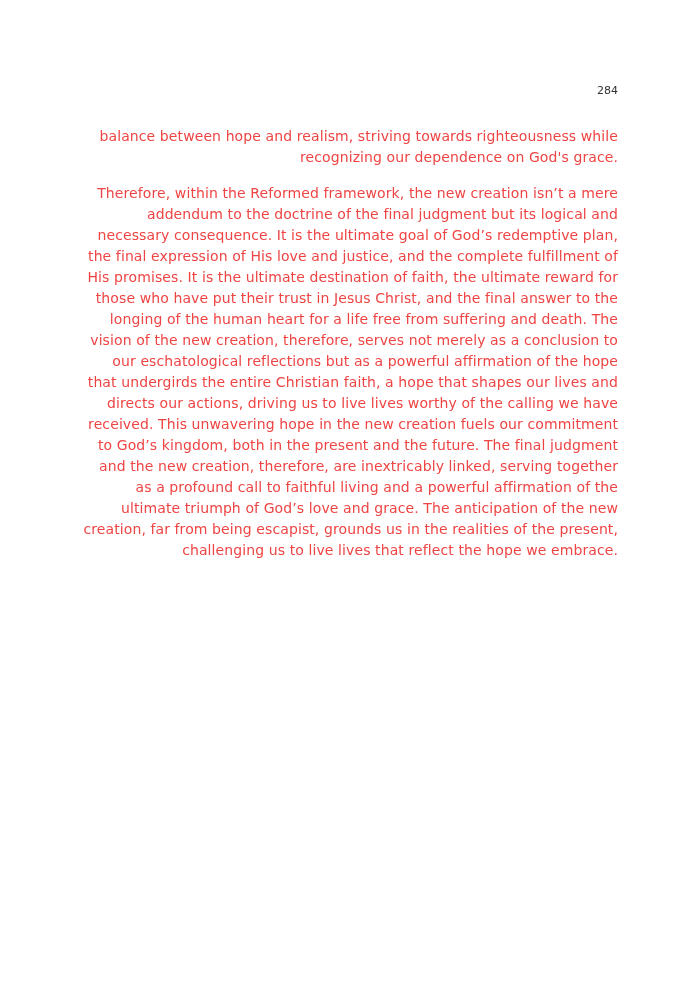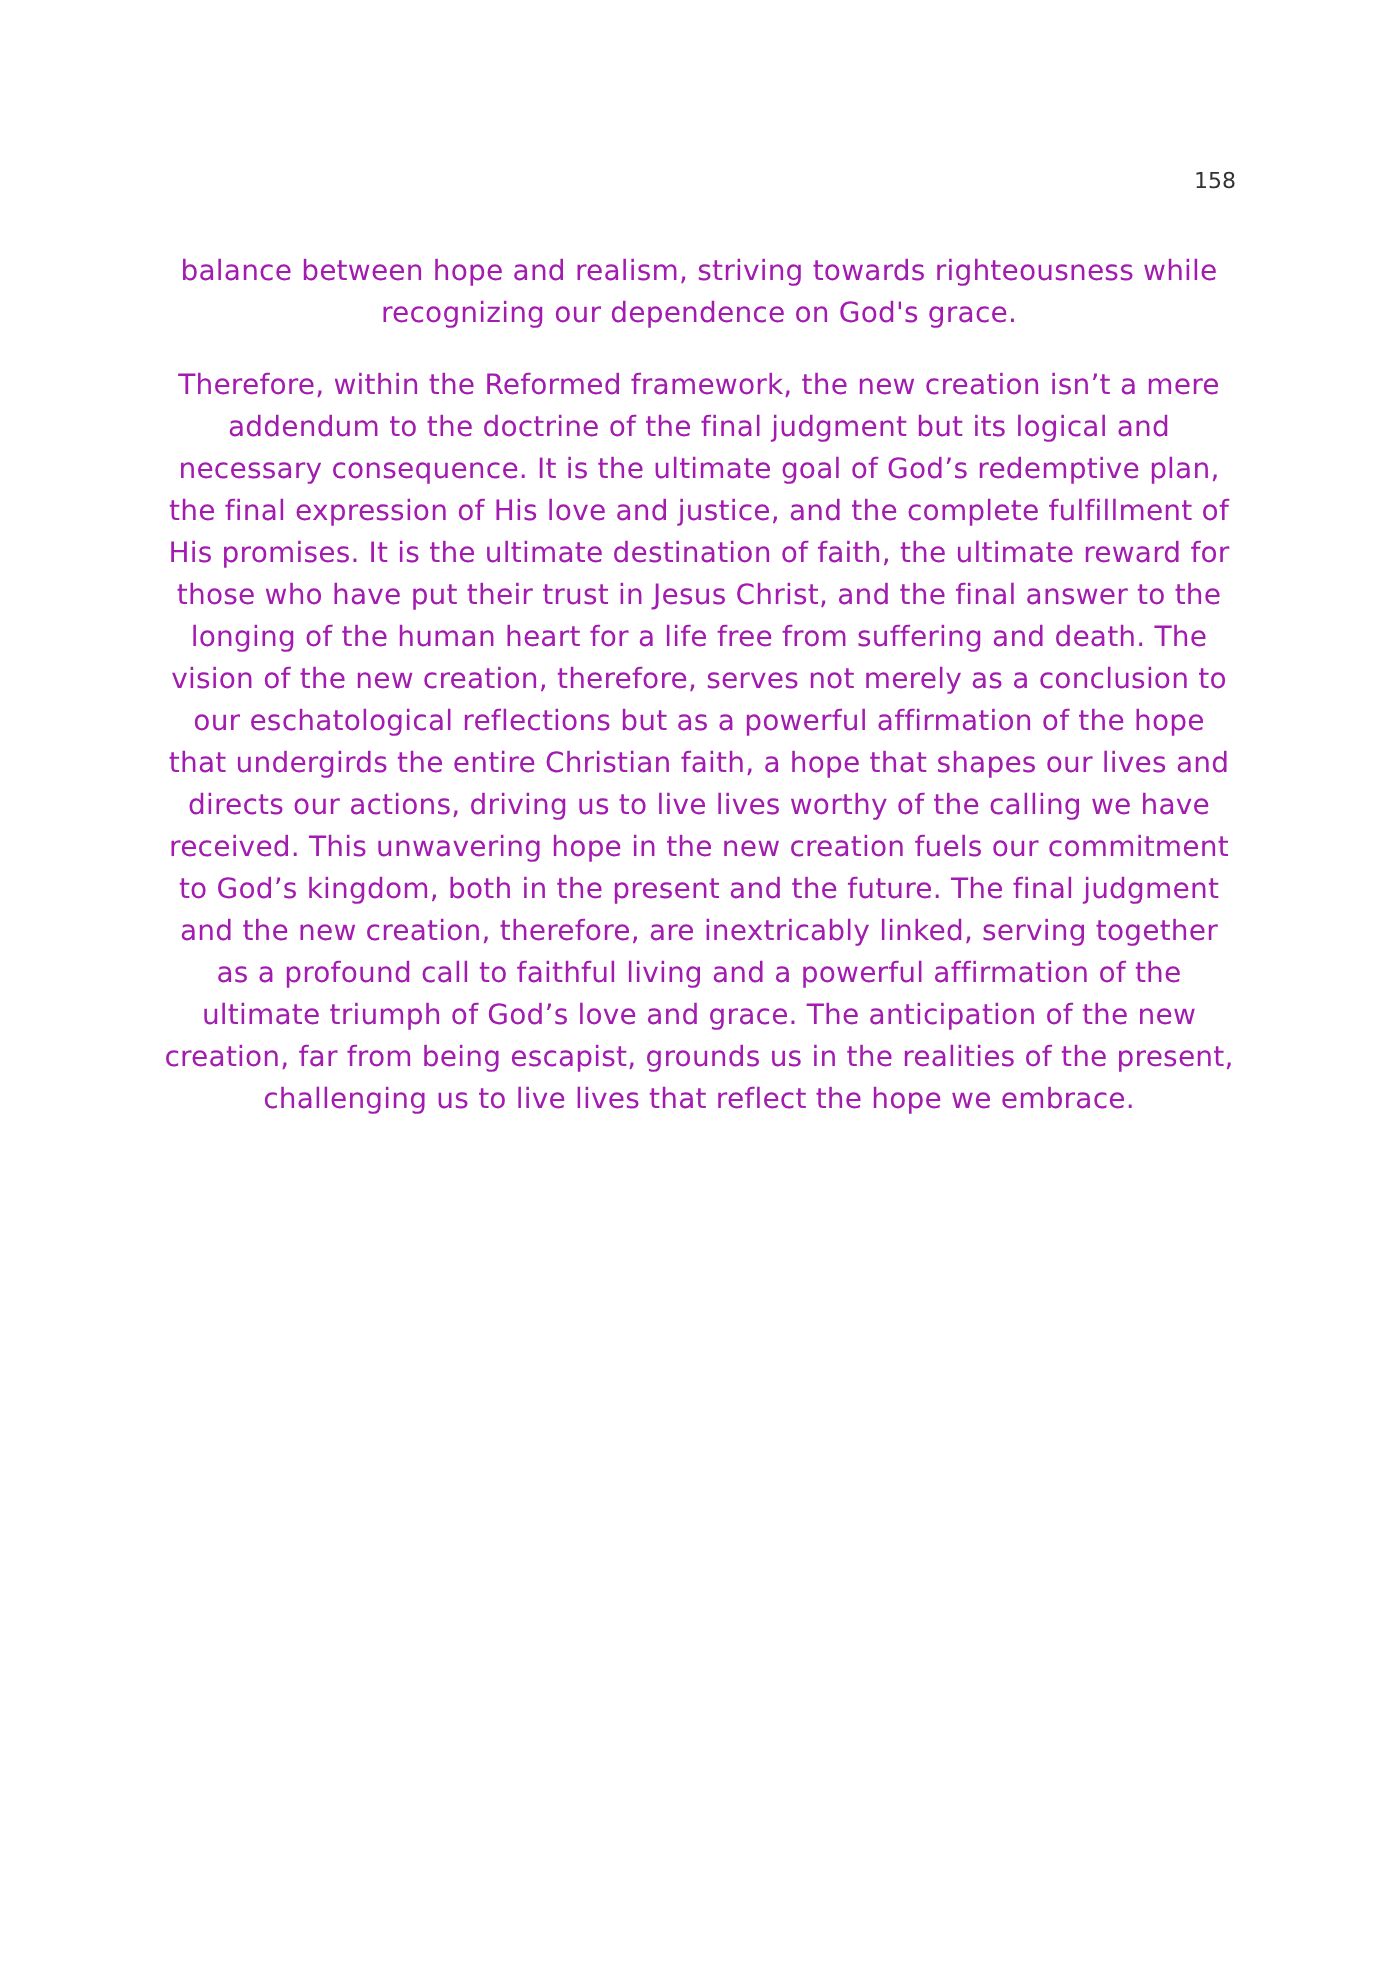--- a/index.html
+++ b/index.html
@@ -26,29 +26,29 @@
       text-align: right;
       font-size: 11px;
       color: #333333;
       line-height: 14px;
       margin: 0 0 28px 0;
     }
     .body-text p {
       margin: 0 0 15px 0;
       font-size: 14px;
       line-height: 21px;
-      color: #a21caf;
+      color: #ef4444;
       letter-spacing: 0.1px;
-      text-align: center;
+      text-align: right;
     }
   </style>
 </head>
 <body>
 
 <div class="page">
   <div class="content">
-    <div class="page-number">158</div>
+    <div class="page-number">284</div>
     <div class="body-text">
       <p>balance between hope and realism, striving towards righteousness while recognizing our dependence on God's grace.</p>
       <p>Therefore, within the Reformed framework, the new creation isn’t a mere addendum to the doctrine of the final judgment but its logical and necessary consequence. It is the ultimate goal of God’s redemptive plan, the final expression of His love and justice, and the complete fulfillment of His promises. It is the ultimate destination of faith, the ultimate reward for those who have put their trust in Jesus Christ, and the final answer to the longing of the human heart for a life free from suffering and death. The vision of the new creation, therefore, serves not merely as a conclusion to our eschatological reflections but as a powerful affirmation of the hope that undergirds the entire Christian faith, a hope that shapes our lives and directs our actions, driving us to live lives worthy of the calling we have received. This unwavering hope in the new creation fuels our commitment to God’s kingdom, both in the present and the future. The final judgment and the new creation, therefore, are inextricably linked, serving together as a profound call to faithful living and a powerful affirmation of the ultimate triumph of God’s love and grace. The anticipation of the new creation, far from being escapist, grounds us in the realities of the present, challenging us to live lives that reflect the hope we embrace.</p>
     </div>
   </div>
 </div>
 
 </body></html>

